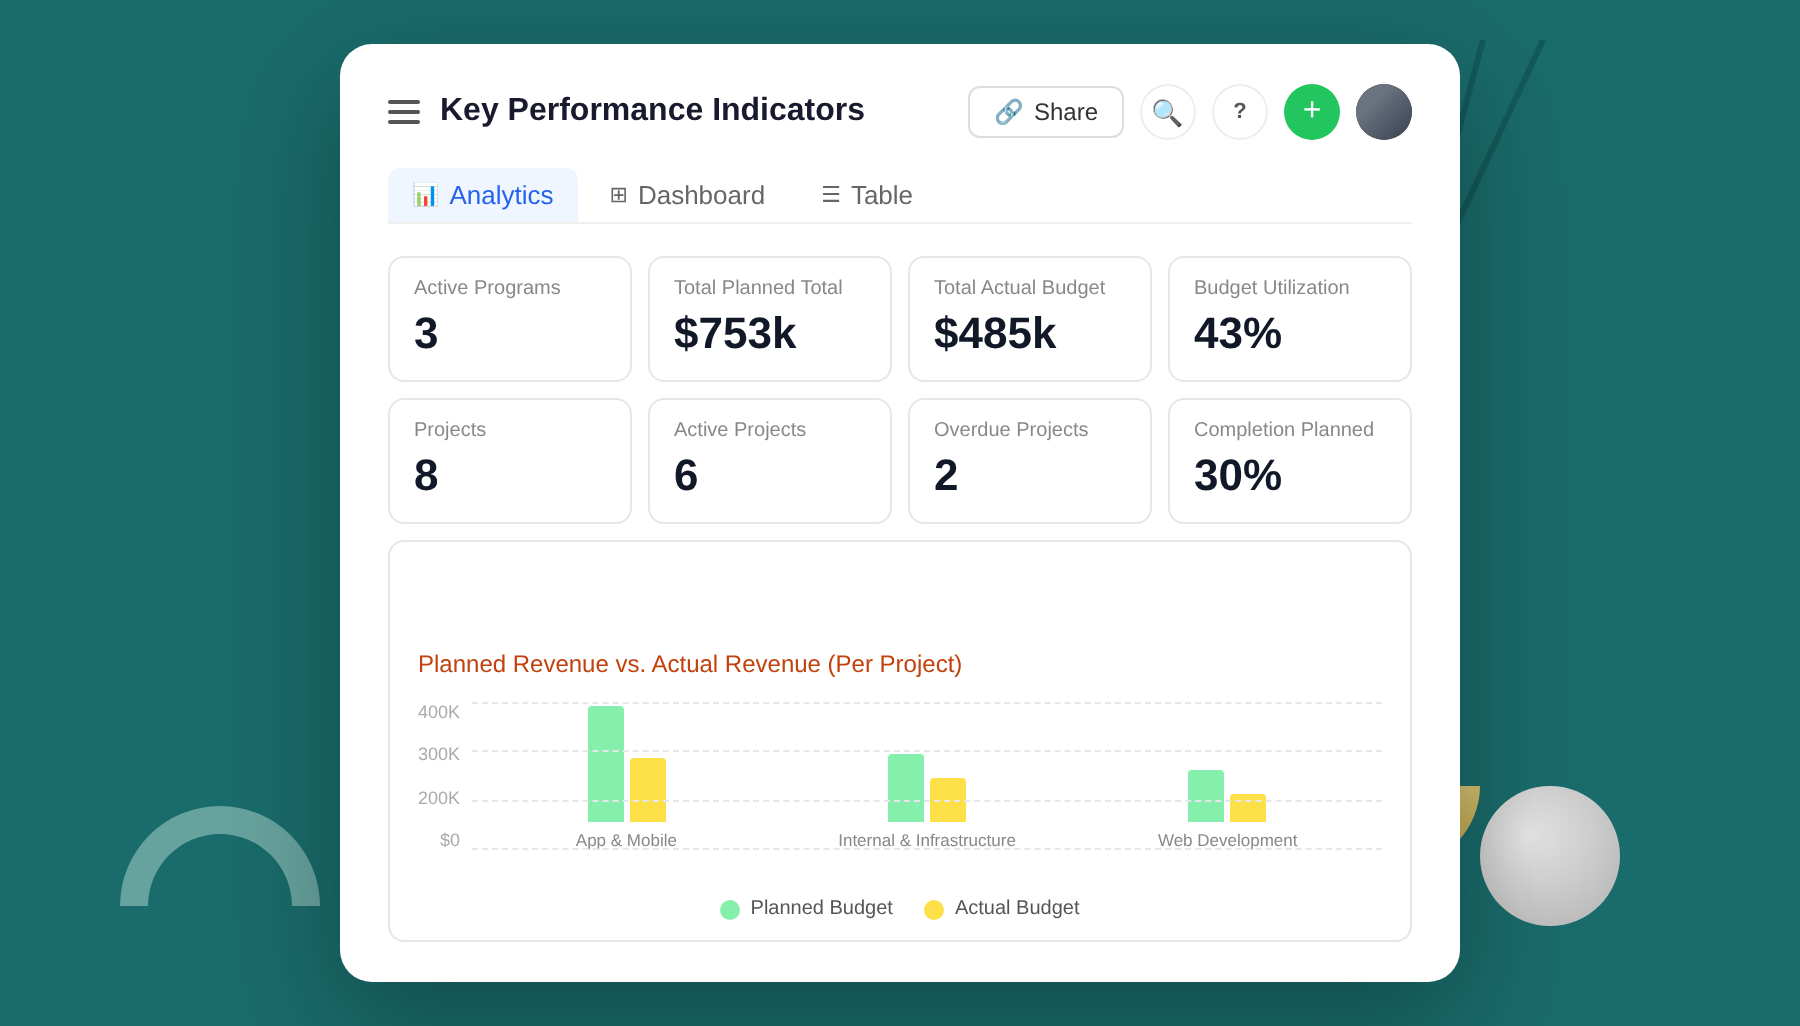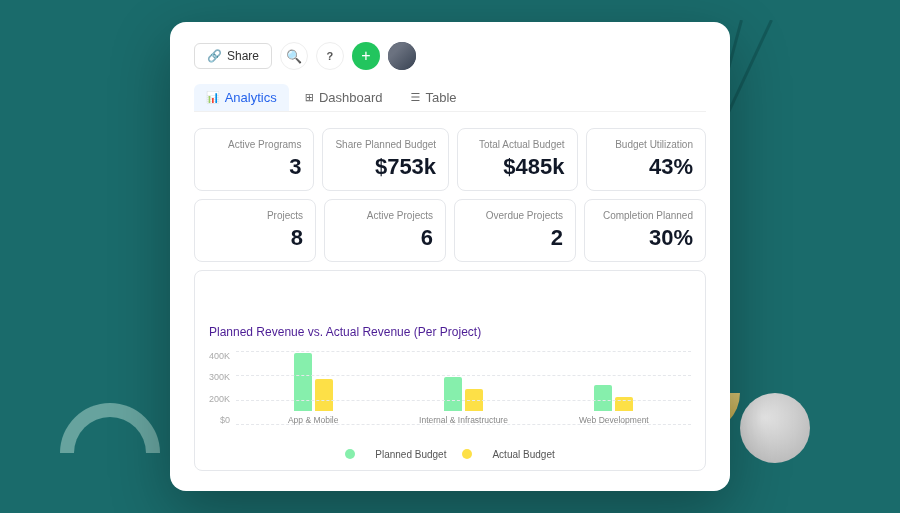--- a/index.html
+++ b/index.html
@@ -205,21 +205,21 @@
     .kpi-grid {
       display: grid;
       grid-template-columns: repeat(4, 1fr);
       gap: 8px;
       margin-bottom: 8px;
     }
     .kpi-card {
       border: 1px solid #e5e7eb;
       border-radius: 8px;
       padding: 10px 12px;
-      text-align: right;
+      text-align: left;
     }
     .kpi-label {
       font-size: 10px;
       color: #888;
       margin-bottom: 4px;
       white-space: nowrap;
     }
     .kpi-value {
       font-size: 22px;
       font-weight: 700;
@@ -228,21 +228,21 @@
 
     
     .chart-section {
       border: 1px solid #e5e7eb;
       border-radius: 8px;
       padding: 14px 14px 10px 14px;
       margin-top: 8px;
     }
     .chart-title {
       font-size: 12px;
-      color: #4c1d95;
+      color: #c2410c;
       margin-bottom: 12px;
       font-weight: 500;
       margin-top: 40px;
     }
     .chart-y-axis {
       display: flex;
       flex-direction: column;
       justify-content: space-between;
       height: 90px;
       margin-right: 6px;
@@ -283,22 +283,22 @@
       white-space: nowrap;
     }
     .chart-legend {
       display: flex;
       justify-content: center;
       gap: 16px;
       margin-top: 8px;
     }
     .legend-item {
       display: flex;
-      align-items: flex-start;
-      gap: 20px;
+      align-items: flex-end;
+      gap: 5px;
       font-size: 10px;
       color: #555;
     }
     .legend-dot {
       width: 10px;
       height: 10px;
       border-radius: 50%;
     }
     .legend-dot.green { background: #86efac; }
     .legend-dot.yellow { background: #fde047; }
@@ -307,20 +307,28 @@
 <body>
 
 <div class="bg-arch"></div>
 <div class="bg-sphere"></div>
 <div class="bg-bowl"></div>
 <div class="bg-lines"></div>
 
 <div class="card">
 
   <div class="header">
+    <div class="header-left">
+      <div class="menu-icon">
+        <span></span>
+          <span></span>
+          <span></span>
+      </div>
+      <span class="header-title">Key Performance Indicators</span>
+    </div>
     <div class="header-right">
       <button class="btn-share">
         <span style="font-size:12px;">🔗</span>
         <span>Share</span>
       </button>
       <div class="icon-btn">
         <span>🔍</span>
       </div>
       <div class="icon-btn">
         <span style="font-size:11px; font-weight:bold;">?</span>
@@ -348,21 +356,21 @@
       <span>Table</span>
     </button>
   </div>
 
   <div class="kpi-grid">
     <div class="kpi-card">
       <div class="kpi-label">Active Programs</div>
       <div class="kpi-value">3</div>
     </div>
     <div class="kpi-card">
-      <div class="kpi-label">Share Planned Budget</div>
+      <div class="kpi-label">Total Planned Total</div>
       <div class="kpi-value">$753k</div>
     </div>
     <div class="kpi-card">
       <div class="kpi-label">Total Actual Budget</div>
       <div class="kpi-value">$485k</div>
     </div>
     <div class="kpi-card">
       <div class="kpi-label">Budget Utilization</div>
       <div class="kpi-value">43%</div>
     </div>

